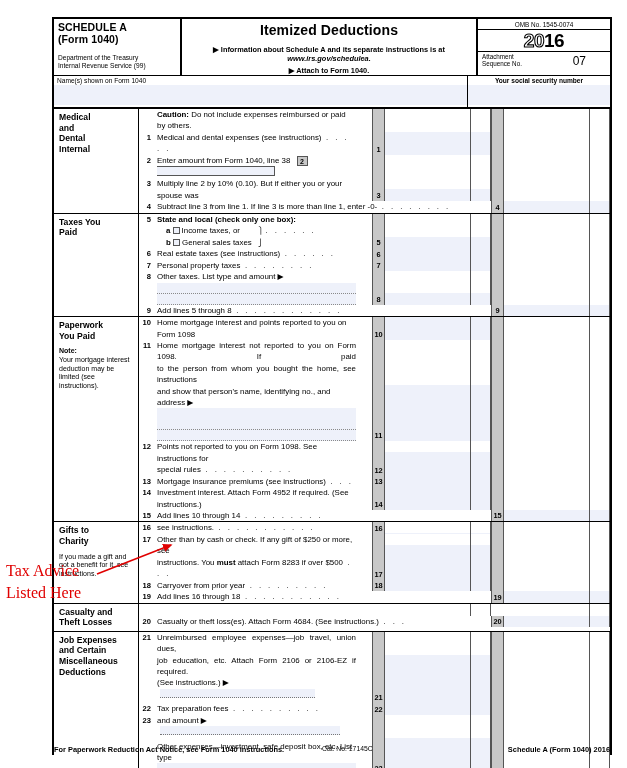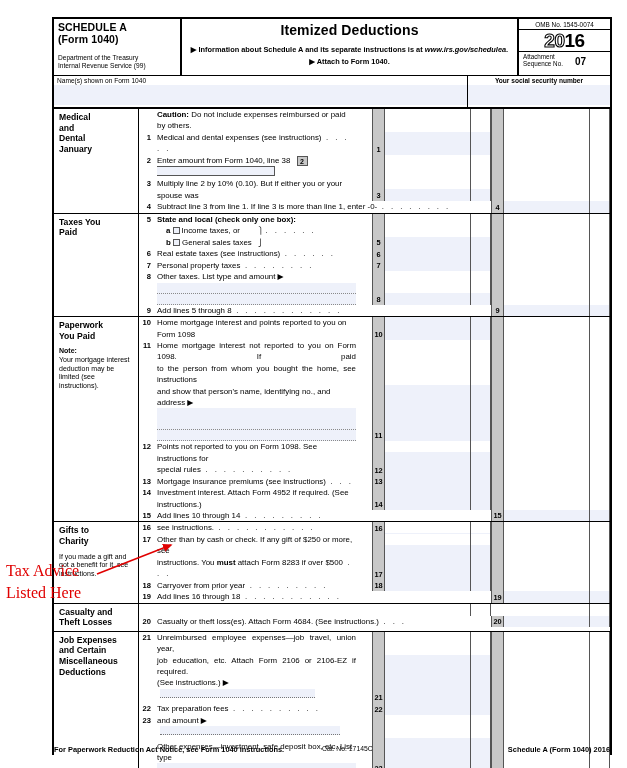--- a/index.html
+++ b/index.html
@@ -24,27 +24,27 @@
   
   .hdr { display:flex; height:57px; border-bottom:1px solid #000; }
   .hdr-left { width:128px; border-right:2px solid #000; padding:3px 16px 0 4px; }
   .sched-title { font-weight:bold; font-size:10.5px; line-height:11.5px; letter-spacing:.1px;}
   .dept { font-size:6.6px; line-height:7.6px; margin-top:9px; }
   .hdr-mid { flex:1; border-right:2px solid #000; text-align:center; padding-top:2px; position:relative;}
   .big-title { font-weight:bold; font-size:14px; letter-spacing:.1px; margin-top:1px;}
   .sub1 { font-size:7.4px; font-weight:bold; margin-top:7px; }
   .sub1 i { font-style:italic; }
   .sub2 { font-size:7.4px; font-weight:bold; margin-top:3px; }
-  .hdr-right { width:91px; font-size:6.6px; text-align:center; }
+  .hdr-right { width:132px; font-size:6.6px; text-align:center; }
   .omb { border-bottom:1px solid #000; padding:2px 0 1px; font-size:6.4px; }
   .yearbox { border-bottom:1px solid #000; padding:0 0 0; height:22px; }
   .yr { font-size:19px; font-weight:bold; line-height:21px; letter-spacing:-0.5px;}
   .yr .hollow { color:#fff; -webkit-text-stroke:1.1px #000; }
   .attach { padding:1px 2px 0 4px; text-align:left; font-size:6.3px; line-height:7.2px; position:relative;}
-  .attach .sq { position:absolute; right:24px; top:6px; font-size:10px; font-weight:bold;margin-left:13px; }
+  .attach .sq { position:absolute; right:24px; top:6px; font-size:12px; font-weight:normal;margin-left:13px; }
 
   
   .namerow { display:flex; height:33px; border-bottom:2px solid #000; }
   .name-l { flex:1; border-right:1px solid #000; }
   .name-r { width:142px; }
   .tinylbl { font-size:6.6px; padding:1px 3px; border-bottom:1px solid #c9cfe3; }
   .name-l .tinylbl { border-bottom:none; }
   .fillblue { background:#eef1fa; height:20px; }
 
   
@@ -147,21 +147,21 @@
         <div class="fillblue"></div>
       </div>
     </div>
 
     <div class="sec">
       <div class="cat">
         <div class="cat-t">
           <div>Medical</div>
           <div>and</div>
           <div>Dental</div>
-          <div>January</div>
+          <div>Internal</div>
         </div>
       </div>
       <div class="rows">
 
         <div class="row">
           <div class="no"></div>
           <div class="txt"><b>Caution:</b><span> Do not include expenses reimbursed or paid by others.</span></div>
           <div class="amtwrap">
             <div class="cellnum blank">.</div>
               <div class="cellval" style="background:#fff"></div>
@@ -549,21 +549,21 @@
           <div>and Certain</div>
           <div>Miscellaneous</div>
           <div>Deductions</div>
         </div>
       </div>
       <div class="rows">
 
         <div class="row">
           <div class="no">21</div>
           <div class="txt">
-            <div class="just">Unreimbursed employee expenses—job travel, union year,</div>
+            <div class="just">Unreimbursed employee expenses—job travel, union dues,</div>
             <div class="just">job education, etc. Attach Form 2106 or 2106-EZ if required.</div>
             <div><span>(See instructions.) ▶</span><span class="dotline" style="width:155px;margin-left:3px;background:#eef1fa;height:9px;"></span></div>
           </div>
           <div class="amtwrap">
             <div class="cellnum" style="align-items:flex-end">21</div>
             <div class="cellval" style="background:linear-gradient(#fff 0 22.8px,#eef1fa 22.8px 100%)"></div>
             <div class="cellcents" style="background:linear-gradient(#fff 0 22.8px,#eef1fa 22.8px 100%)"></div>
             <div class="cellnum blank">.</div>
               <div class="cellval" style="background:#fff"></div>
               <div class="cellcents" style="background:#fff"></div>

